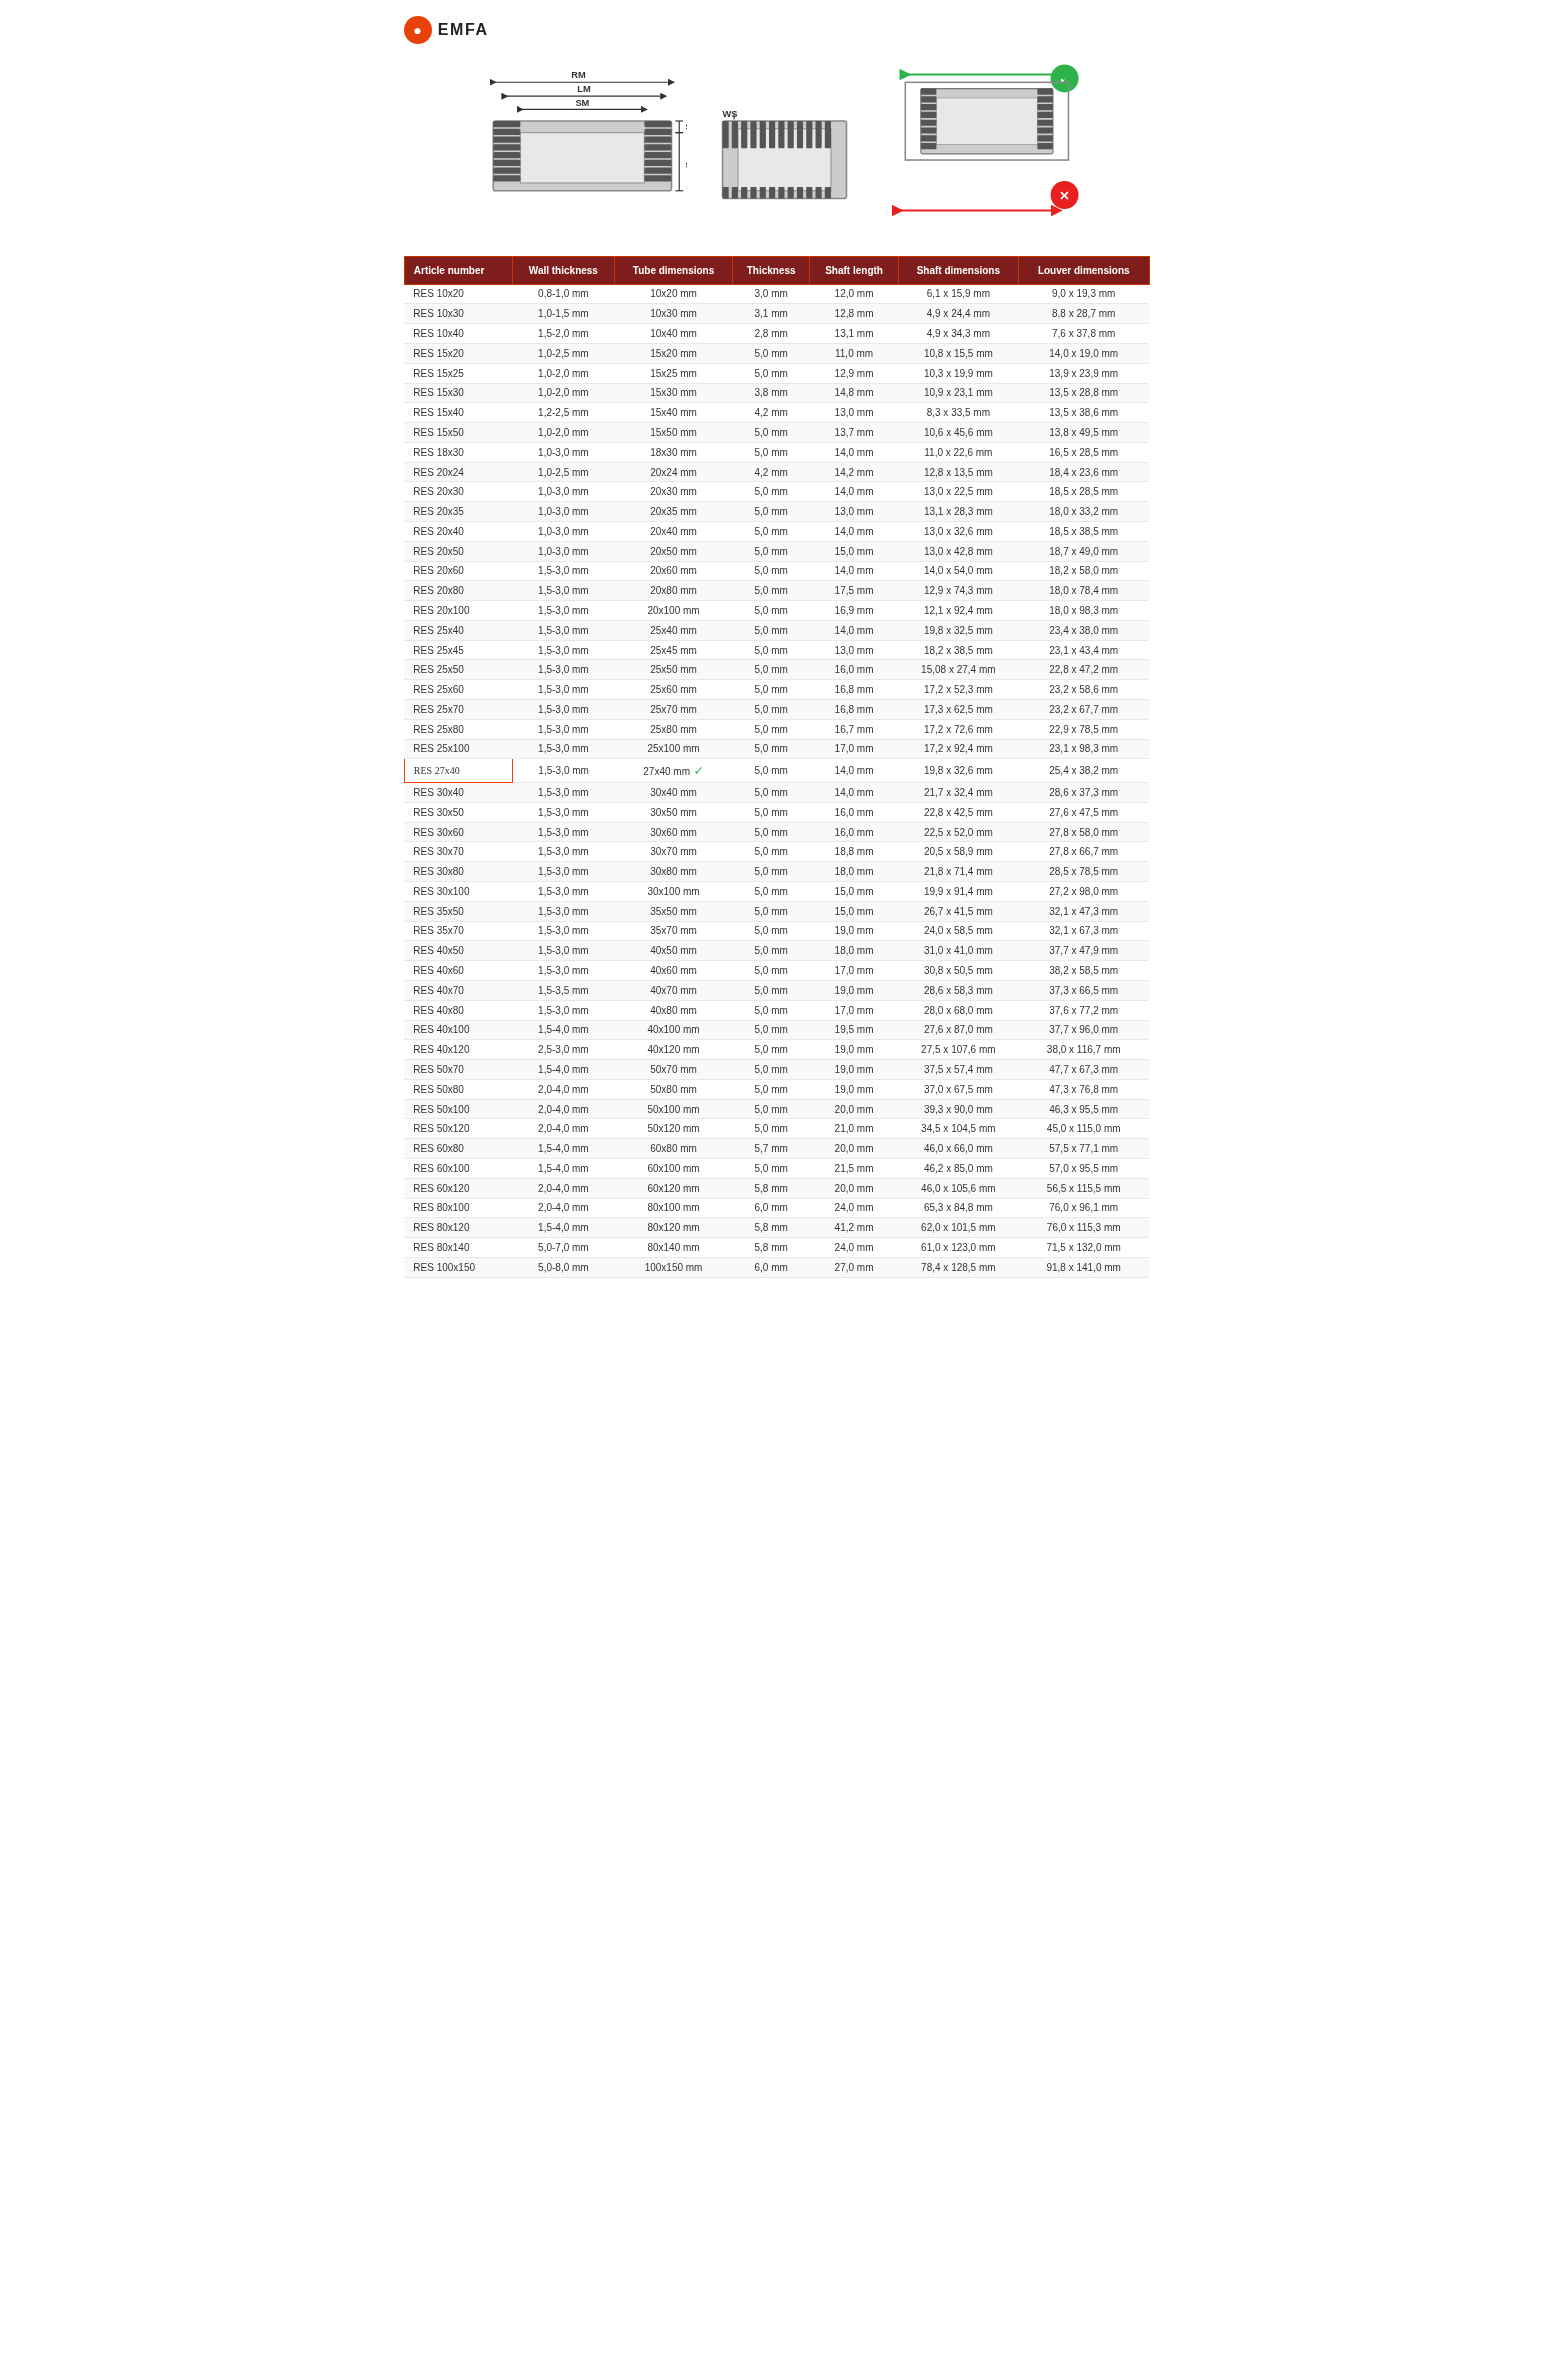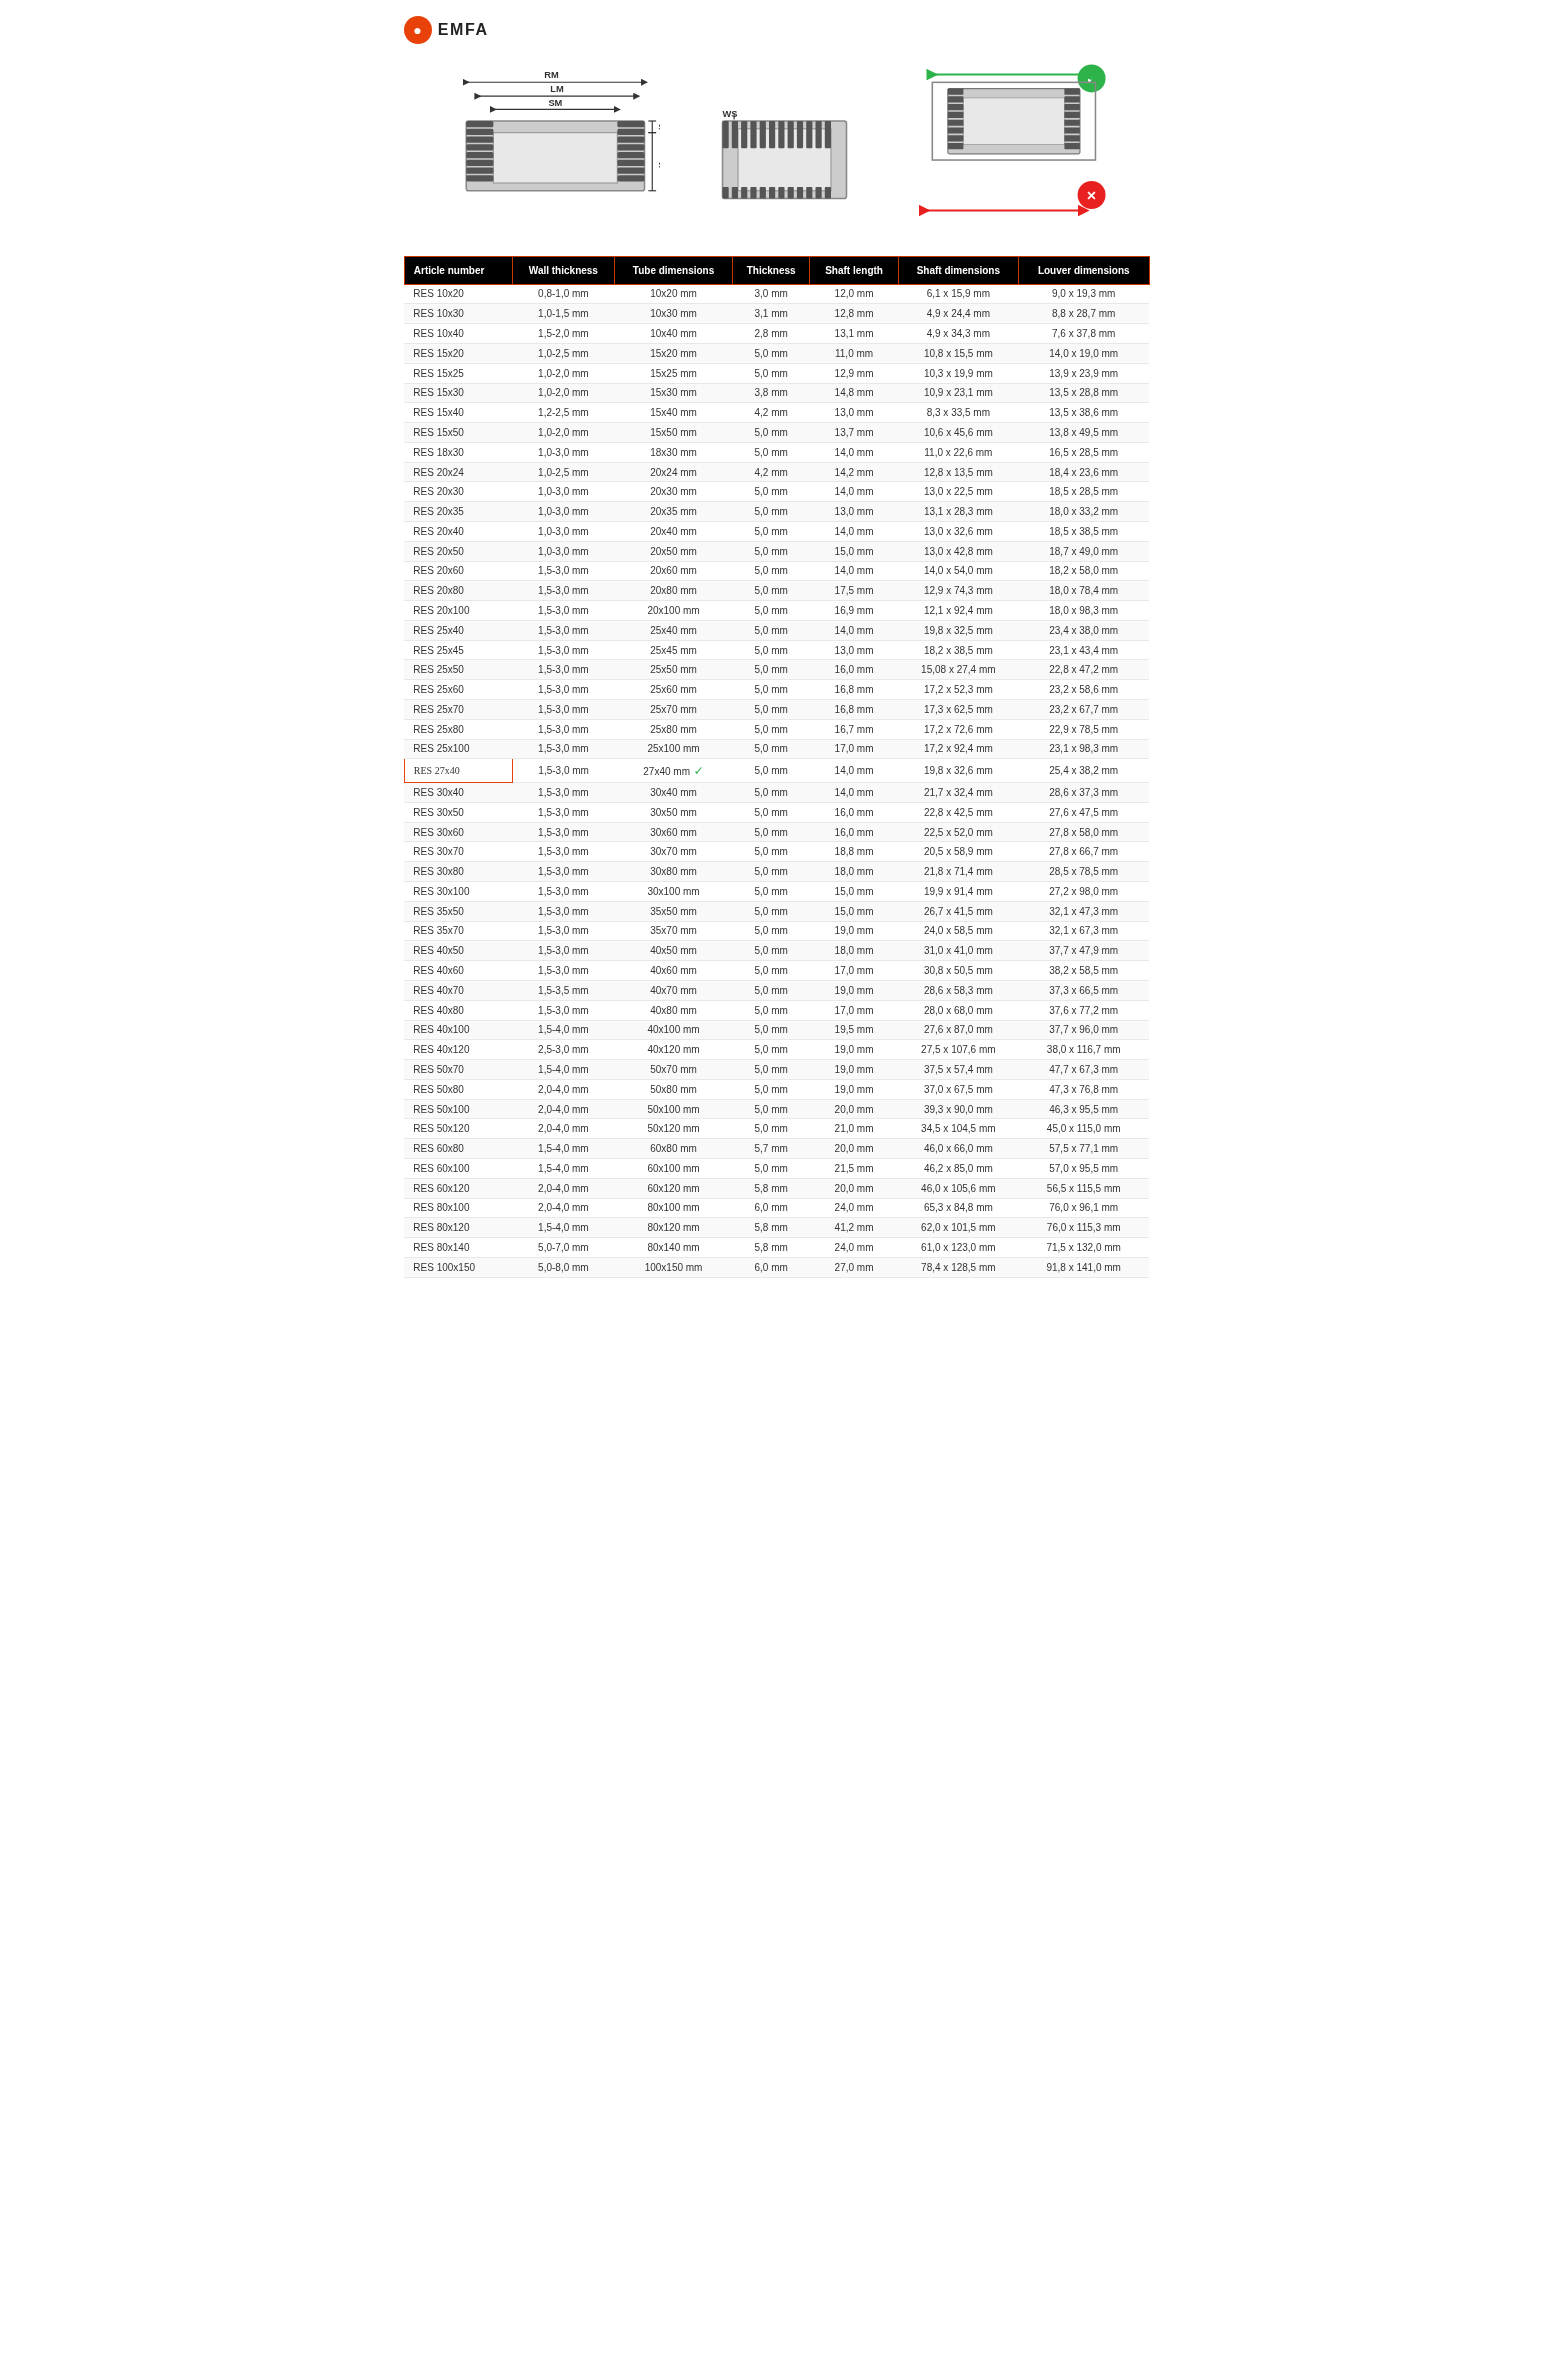--- a/index.html
+++ b/index.html
@@ -34,38 +34,38 @@
     }
     .logo-text {
       font-size: 16px;
       font-weight: 900;
       color: #222;
       letter-spacing: 1.6px;
     }
     .diagrams {
       display: flex;
       justify-content: center;
-      gap: 47px;
+      gap: 20px;
       margin-bottom: 23px;
       align-items: flex-start;
     }
     .diagram-container {
       position: relative;
     }
     
     .table-wrapper {
       overflow-x: auto;
     }
     table {
       width: 100%;
       border-collapse: collapse;
       font-size: 10px;
     }
     thead tr {
-      background: #000000;
+      background: #7f1d1d;
       color: white;
       padding-left: 17px;
     }
     thead th {
       padding: 7.8px 6.2px;
       text-align: center;
       font-weight: bold;
       border: 0.8px solid #c93700;
     }
     thead th:first-child {

